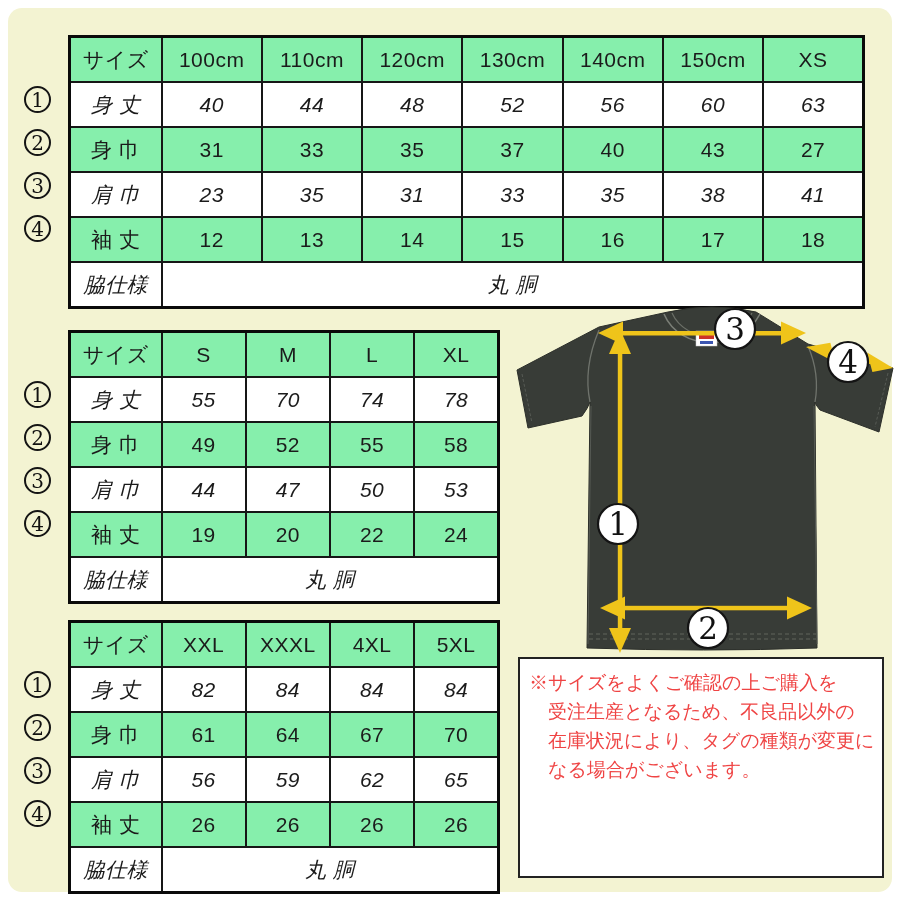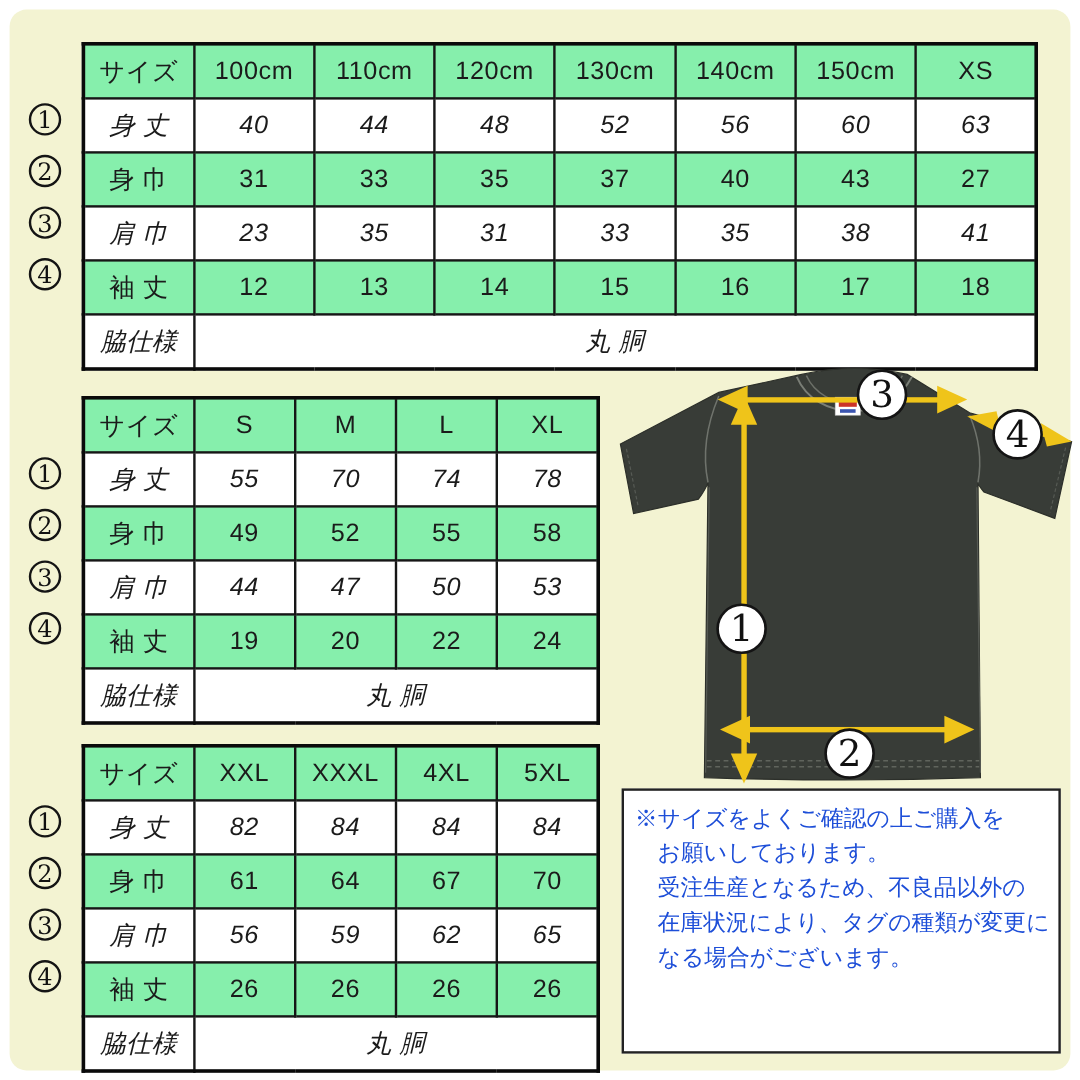--- a/index.html
+++ b/index.html
@@ -32,21 +32,21 @@
     font-family:"DejaVu Serif",serif;font-size:20px;color:#111;
     display:flex;align-items:center;justify-content:center;line-height:1;
   }
   
   .shirt-wrap{position:absolute;left:505px;top:300px;width:395px;height:358px;}
   
   .note-box{
     position:absolute;left:518px;top:657px;width:366px;height:221px;box-sizing:border-box;
     background:#ffffff;border:2px solid #222;
     padding:9px 6px 0 9px;
-    font-size:19px;line-height:29px;color:#1d4ed8;
+    font-size:19px;line-height:29px;color:#ef4444;
   }
   .note-line{white-space:nowrap;}
   .note-line.indent{padding-left:19px;}
 </style>
 </head>
 <body>
 
 <div class="canvas">
 
   <table class="size-table" style="left:60px;top:27px;width:797px;">
@@ -299,17 +299,16 @@
     </g>
     <g>
       <circle cx="203" cy="328" r="20" fill="#ffffff" stroke="#141414" stroke-width="2.2"></circle>
       <text x="203" y="338.5" text-anchor="middle" font-family="DejaVu Serif, serif" font-size="31" fill="#111">2</text>
     </g>
   </svg>
 </div>
 
 <div class="note-box">
   <div class="note-line">※サイズをよくご確認の上ご購入を</div>
-  <div class="note-line indent">お願いしております。</div>
   <div class="note-line indent">受注生産となるため、不良品以外の</div>
   <div class="note-line indent">在庫状況により、タグの種類が変更に</div>
   <div class="note-line indent">なる場合がございます。</div>
 </div>
 
 </body></html>

